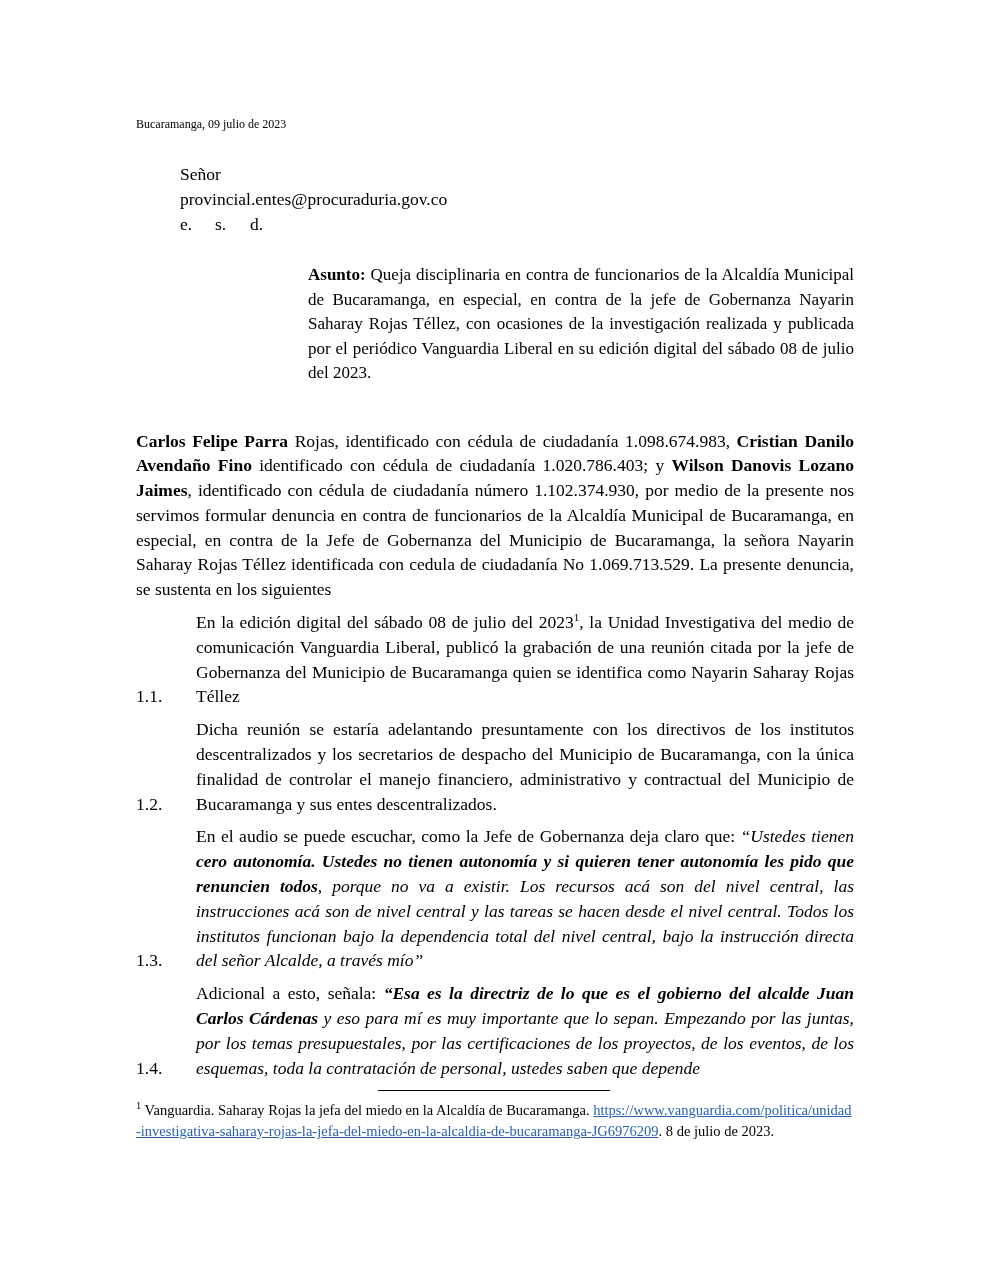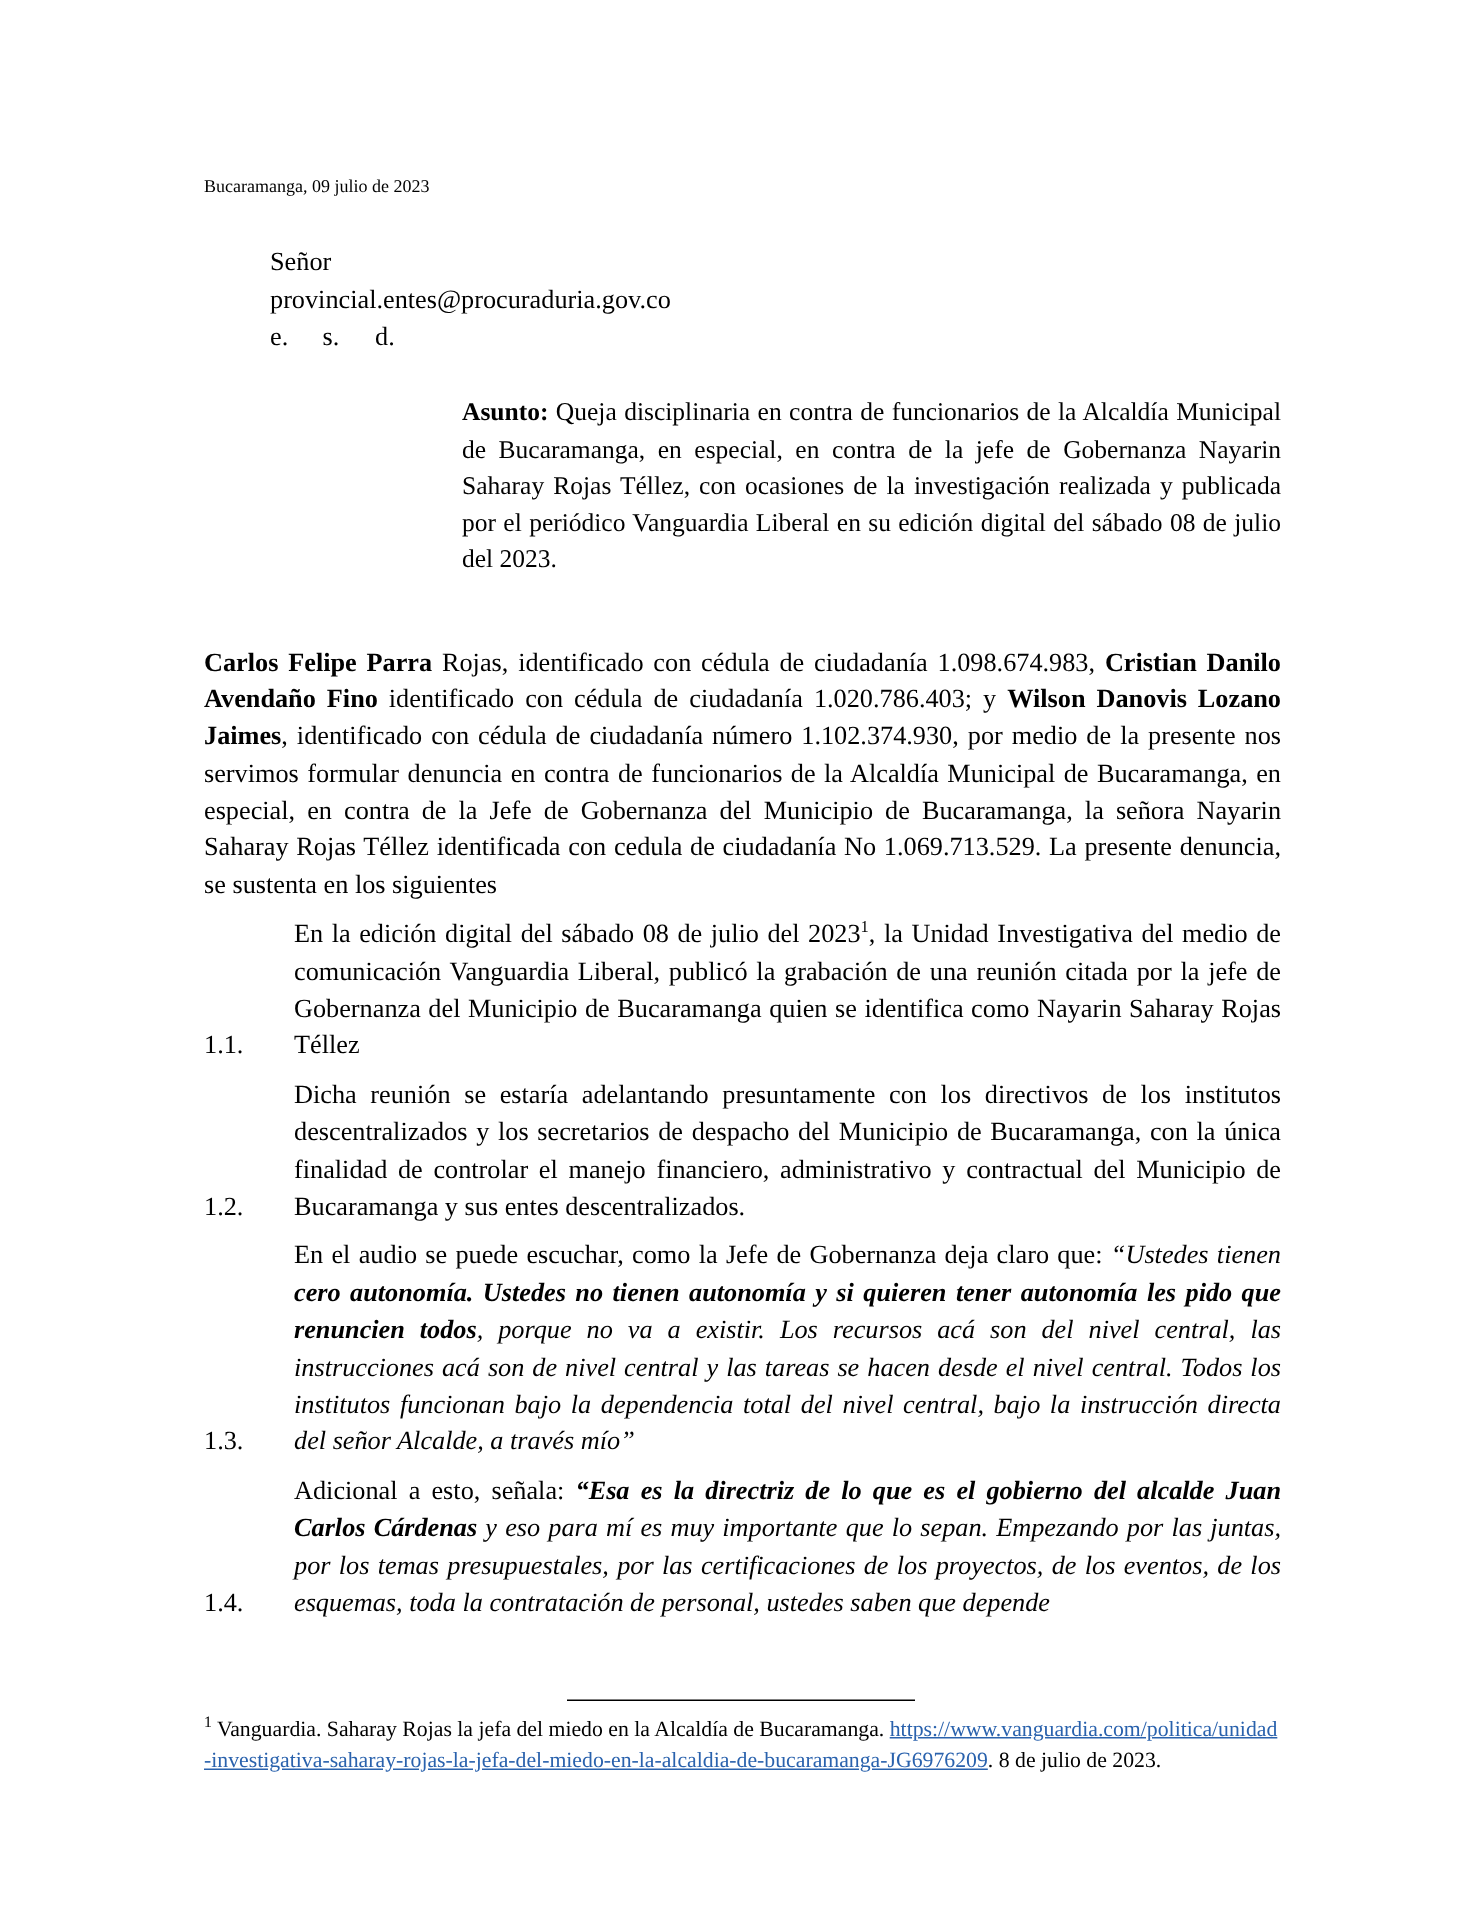--- a/index.html
+++ b/index.html
@@ -94,21 +94,21 @@
     flex: 1 1 auto;
     text-align: justify;
     text-justify: inter-word;
   }
   .item.italic-num .num { }
 
   
   .footnote-wrap {
     position: absolute;
     left: 136px;
-    top: 1133px;
+    top: 1090px;
     width: 718px;
   }
   .footnote-rule {
     width: 232px;
     height: 0;
     border-top: 1.4px solid #000;
     margin: 0 auto 0 242px;
   }
   .footnote {
     margin-top: 9px;

